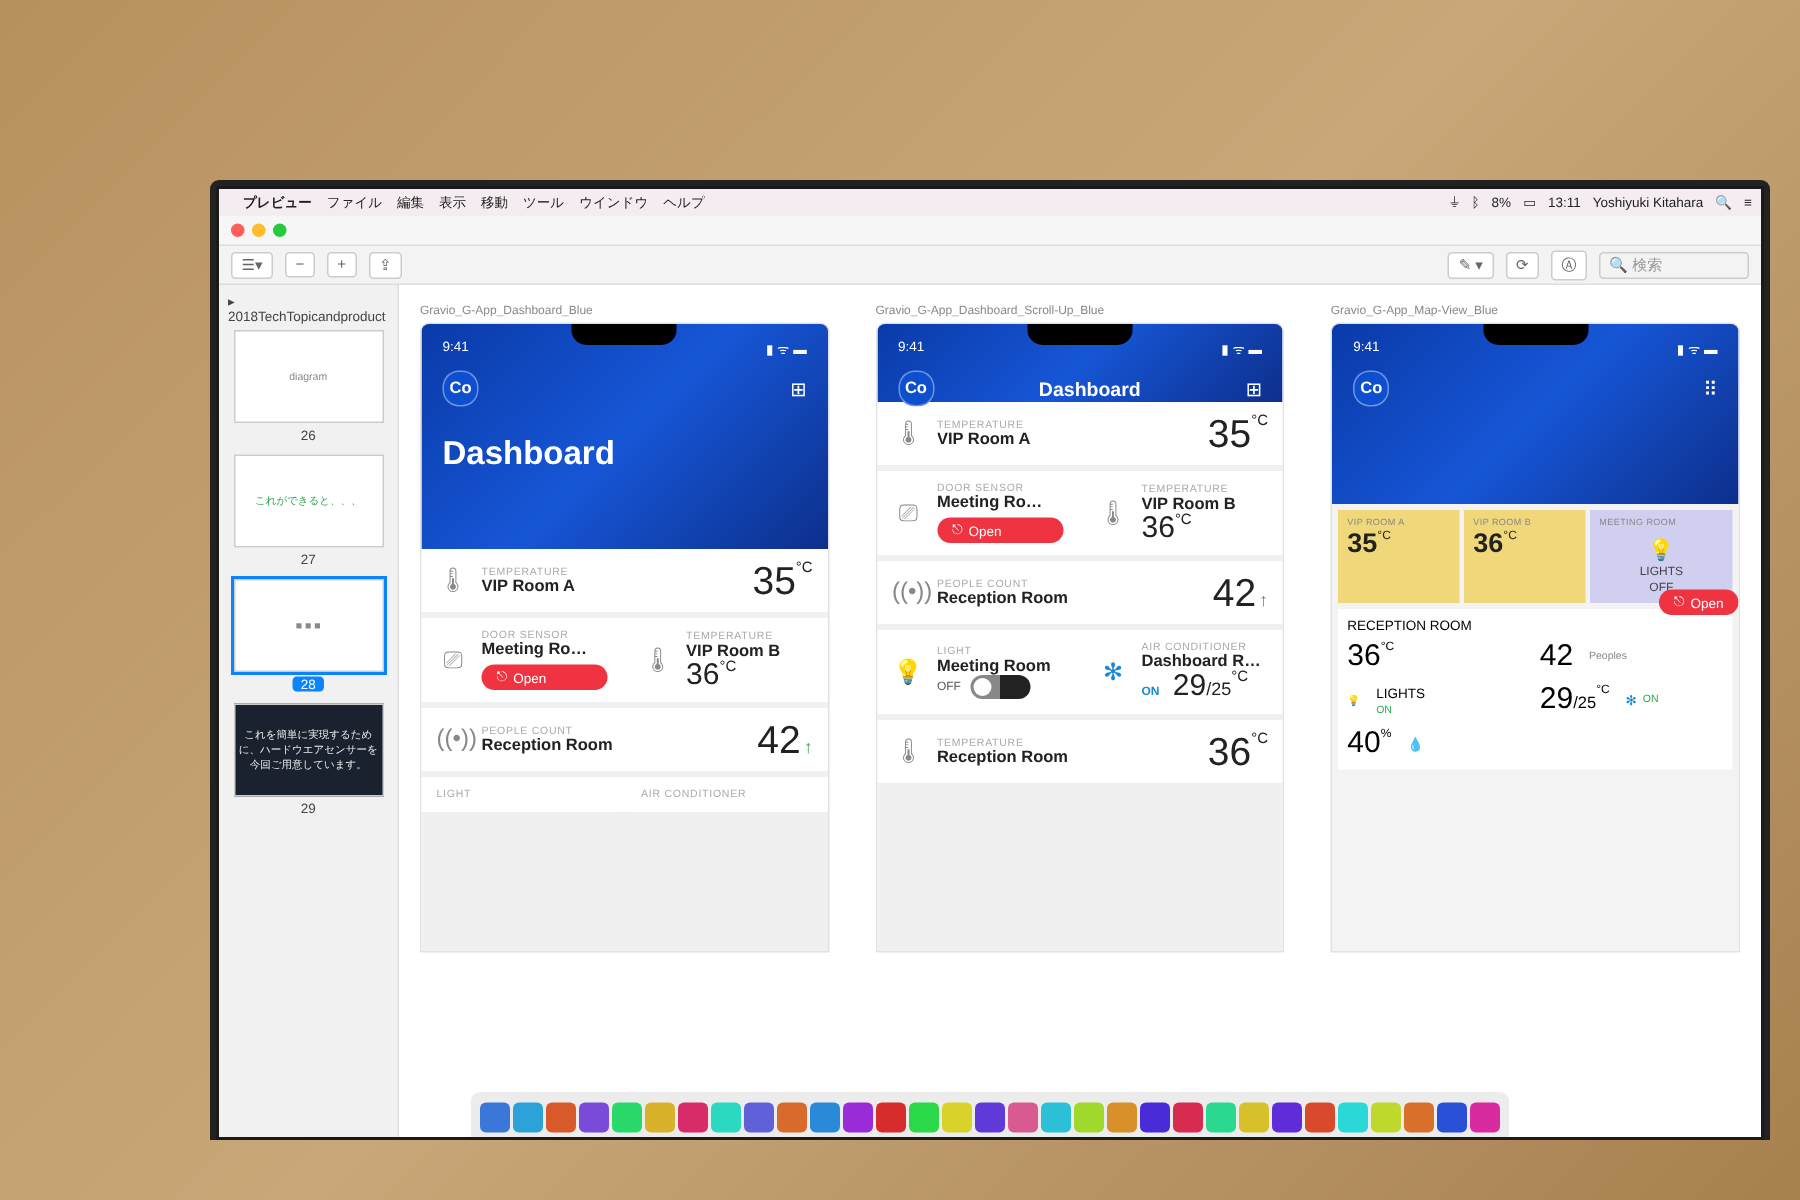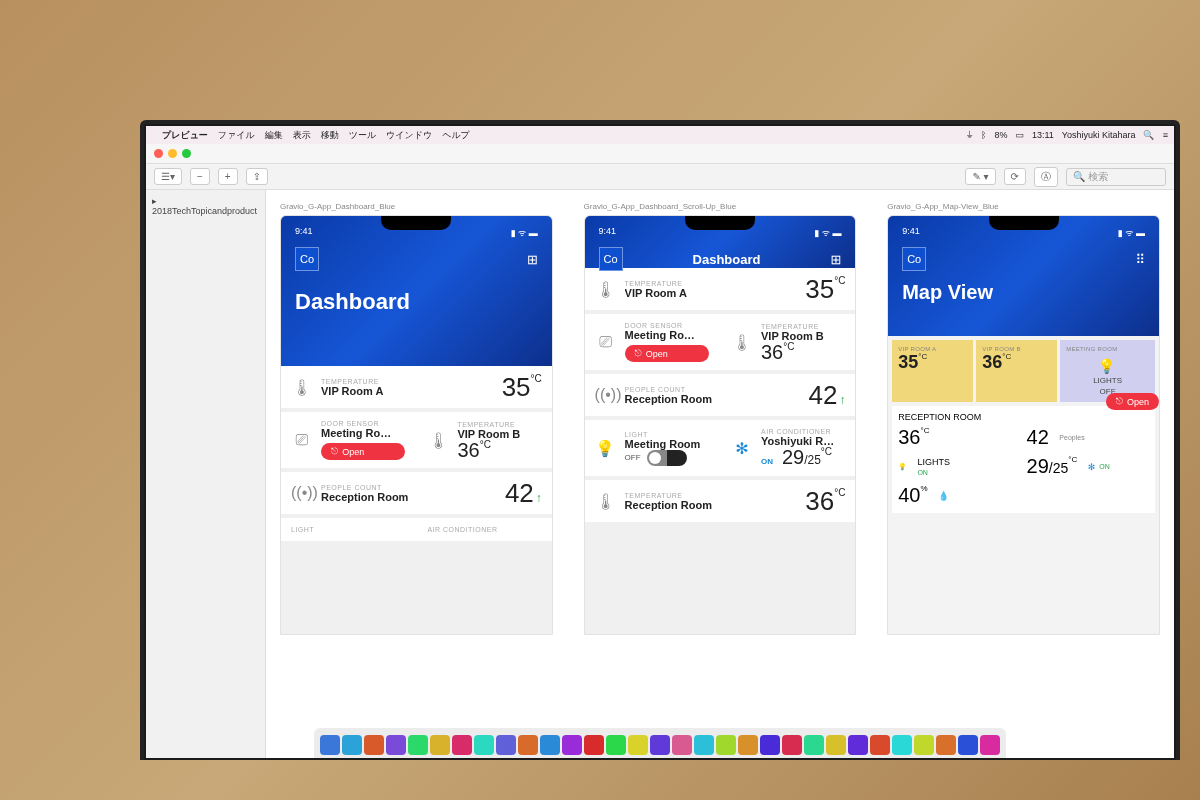--- a/index.html
+++ b/index.html
@@ -72,21 +72,21 @@
     background:linear-gradient(135deg,#0a3aa8 0%,#1656d6 50%,#0d2f8c 100%);
     color:#fff; padding:10px 14px; position:relative;
   }
   .hero.tall{height:150px;}
   .hero.short{height:52px;}
   .statusbar{display:flex;justify-content:space-between;font-size:9px;margin-bottom:8px;}
   .notch{position:absolute;top:0;left:50%;transform:translateX(-50%);width:70px;height:14px;background:#000;border-radius:0 0 10px 10px;}
   .co{
     background:#0e4fcf;border:1px solid rgba(255,255,255,.4);
     width:24px;height:24px;display:inline-flex;align-items:center;justify-content:center;
-    font-size:11px;font-weight:400;border-radius:0;
+    font-size:11px;font-weight:700;border-radius:11px;
   }
   .hero-title{font-size:22px;font-weight:700;margin-top:18px;}
   .hero-title.sm{font-size:13px;margin-top:0;}
   .hero .top{display:flex;align-items:center;justify-content:space-between;}
   .gridicon{font-size:13px;}
   .cards{flex:1;background:#f0f0f0;display:flex;flex-direction:column;gap:4px;}
   .card{background:#fff;padding:8px 10px;display:flex;align-items:center;gap:8px;}
   .card.split{padding:0;gap:2px;}
   .card.split>div{flex:1;background:#fff;padding:8px 10px;display:flex;align-items:center;gap:8px;}
   .cicon{width:22px;color:#888;font-size:16px;text-align:center;}
@@ -182,20 +182,38 @@
     <div class="spacer"></div>
     <span class="tbtn">✎ ▾</span>
     <span class="tbtn">⟳</span>
     <span class="tbtn">Ⓐ</span>
     <span class="searchbox">🔍 <span>検索</span></span>
   </div>
 
   <div class="main">
     <div class="sidebar">
       <div>▸ <span>2018TechTopicandproduct</span></div>
+      <div class="thumbs">
+        <div class="thumb">
+          <div class="timg">diagram</div>
+          <div class="tnum">26</div>
+        </div>
+        <div class="thumb">
+          <div class="timg" style="color:#2aa84a">これができると、、、</div>
+          <div class="tnum">27</div>
+        </div>
+        <div class="thumb sel">
+          <div class="timg">■ ■ ■</div>
+          <div class="tnum">28</div>
+        </div>
+        <div class="thumb">
+          <div class="timg dark">これを簡単に実現するために、ハードウエアセンサーを今回ご用意しています。</div>
+          <div class="tnum">29</div>
+        </div>
+      </div>
     </div>
 
     <div class="canvas">
 
       <div class="mockrow">
 
         <div class="mockcol">
           <div class="mocklabel">Gravio_G-App_Dashboard_Blue</div>
           <div class="phone">
             <div class="hero tall">
@@ -320,21 +338,21 @@
                     <div class="toggle">
                       <span class="lbl">OFF</span>
                       <span class="switch"></span>
                     </div>
                   </div>
                 </div>
                 <div>
                   <div class="cicon blue">✻</div>
                   <div class="clabels">
                     <span class="clabel">AIR CONDITIONER</span>
-                    <span class="croom">Yoshiyuki R…</span>
+                    <span class="croom">Dashboard R…</span>
                     <div><span class="on-lbl">ON</span>&nbsp;
                       <span class="cval sm"><span>29</span><span class="sub">/<span>25</span></span><span class="unit">°C</span></span>
                     </div>
                   </div>
                 </div>
               </div>
               <div class="card">
                 <div class="cicon">🌡</div>
                 <div class="clabels">
                   <span class="clabel">TEMPERATURE</span>
@@ -352,21 +370,20 @@
             <div class="hero" style="height:120px">
               <div class="notch"></div>
               <div class="statusbar">
                 <span>9:41</span>
                     <span>▮ ᯤ ▬</span>
               </div>
               <div class="top">
                 <span class="co">Co</span>
                 <span class="gridicon">⠿</span>
               </div>
-              <div class="hero-title" style="font-size:20px;margin-top:10px">Map View</div>
             </div>
             <div class="mapgrid">
               <div class="mgrow">
                 <div class="tile yellow">
                   <div class="tlabel">VIP ROOM A</div>
                   <div class="tval"><span>35</span><span class="u">°C</span></div>
                 </div>
                 <div class="tile yellow">
                   <div class="tlabel">VIP ROOM B</div>
                   <div class="tval"><span>36</span><span class="u">°C</span></div>
@@ -382,21 +399,21 @@
                 </div>
               </div>
               <div class="reception">
                 <div class="tlabel">RECEPTION ROOM</div>
                 <div class="recgrid">
                   <div class="cell">
                         <span class="big"><span>36</span><span class="u">°C</span></span>
                       </div>
                   <div class="cell"><span class="big">42</span>&nbsp;<span class="note">Peoples</span></div>
                   <div class="cell"><span class="bulb on">💡</span>&nbsp;<span><span>LIGHTS</span><br><span class="on">ON</span></span></div>
-                  <div class="cell"><span class="big"><span>29</span><span style="font-size:14px">/<span>25</span></span><span class="u">°C</span></span>&nbsp;<span style="color:#1789d6">✻</span><span class="on">ON</span></div>
+                  <div class="cell"><span class="big"><span>29</span><span style="font-size:11px">/<span>25</span></span><span class="u">°C</span></span>&nbsp;<span style="color:#1789d6">✻</span><span class="on">ON</span></div>
                   <div class="cell"><span class="big"><span>40</span><span class="u">%</span></span>&nbsp;<span style="color:#888">💧</span></div>
                 </div>
               </div>
             </div>
           </div>
         </div>
 
       </div>
     </div>
   </div>

